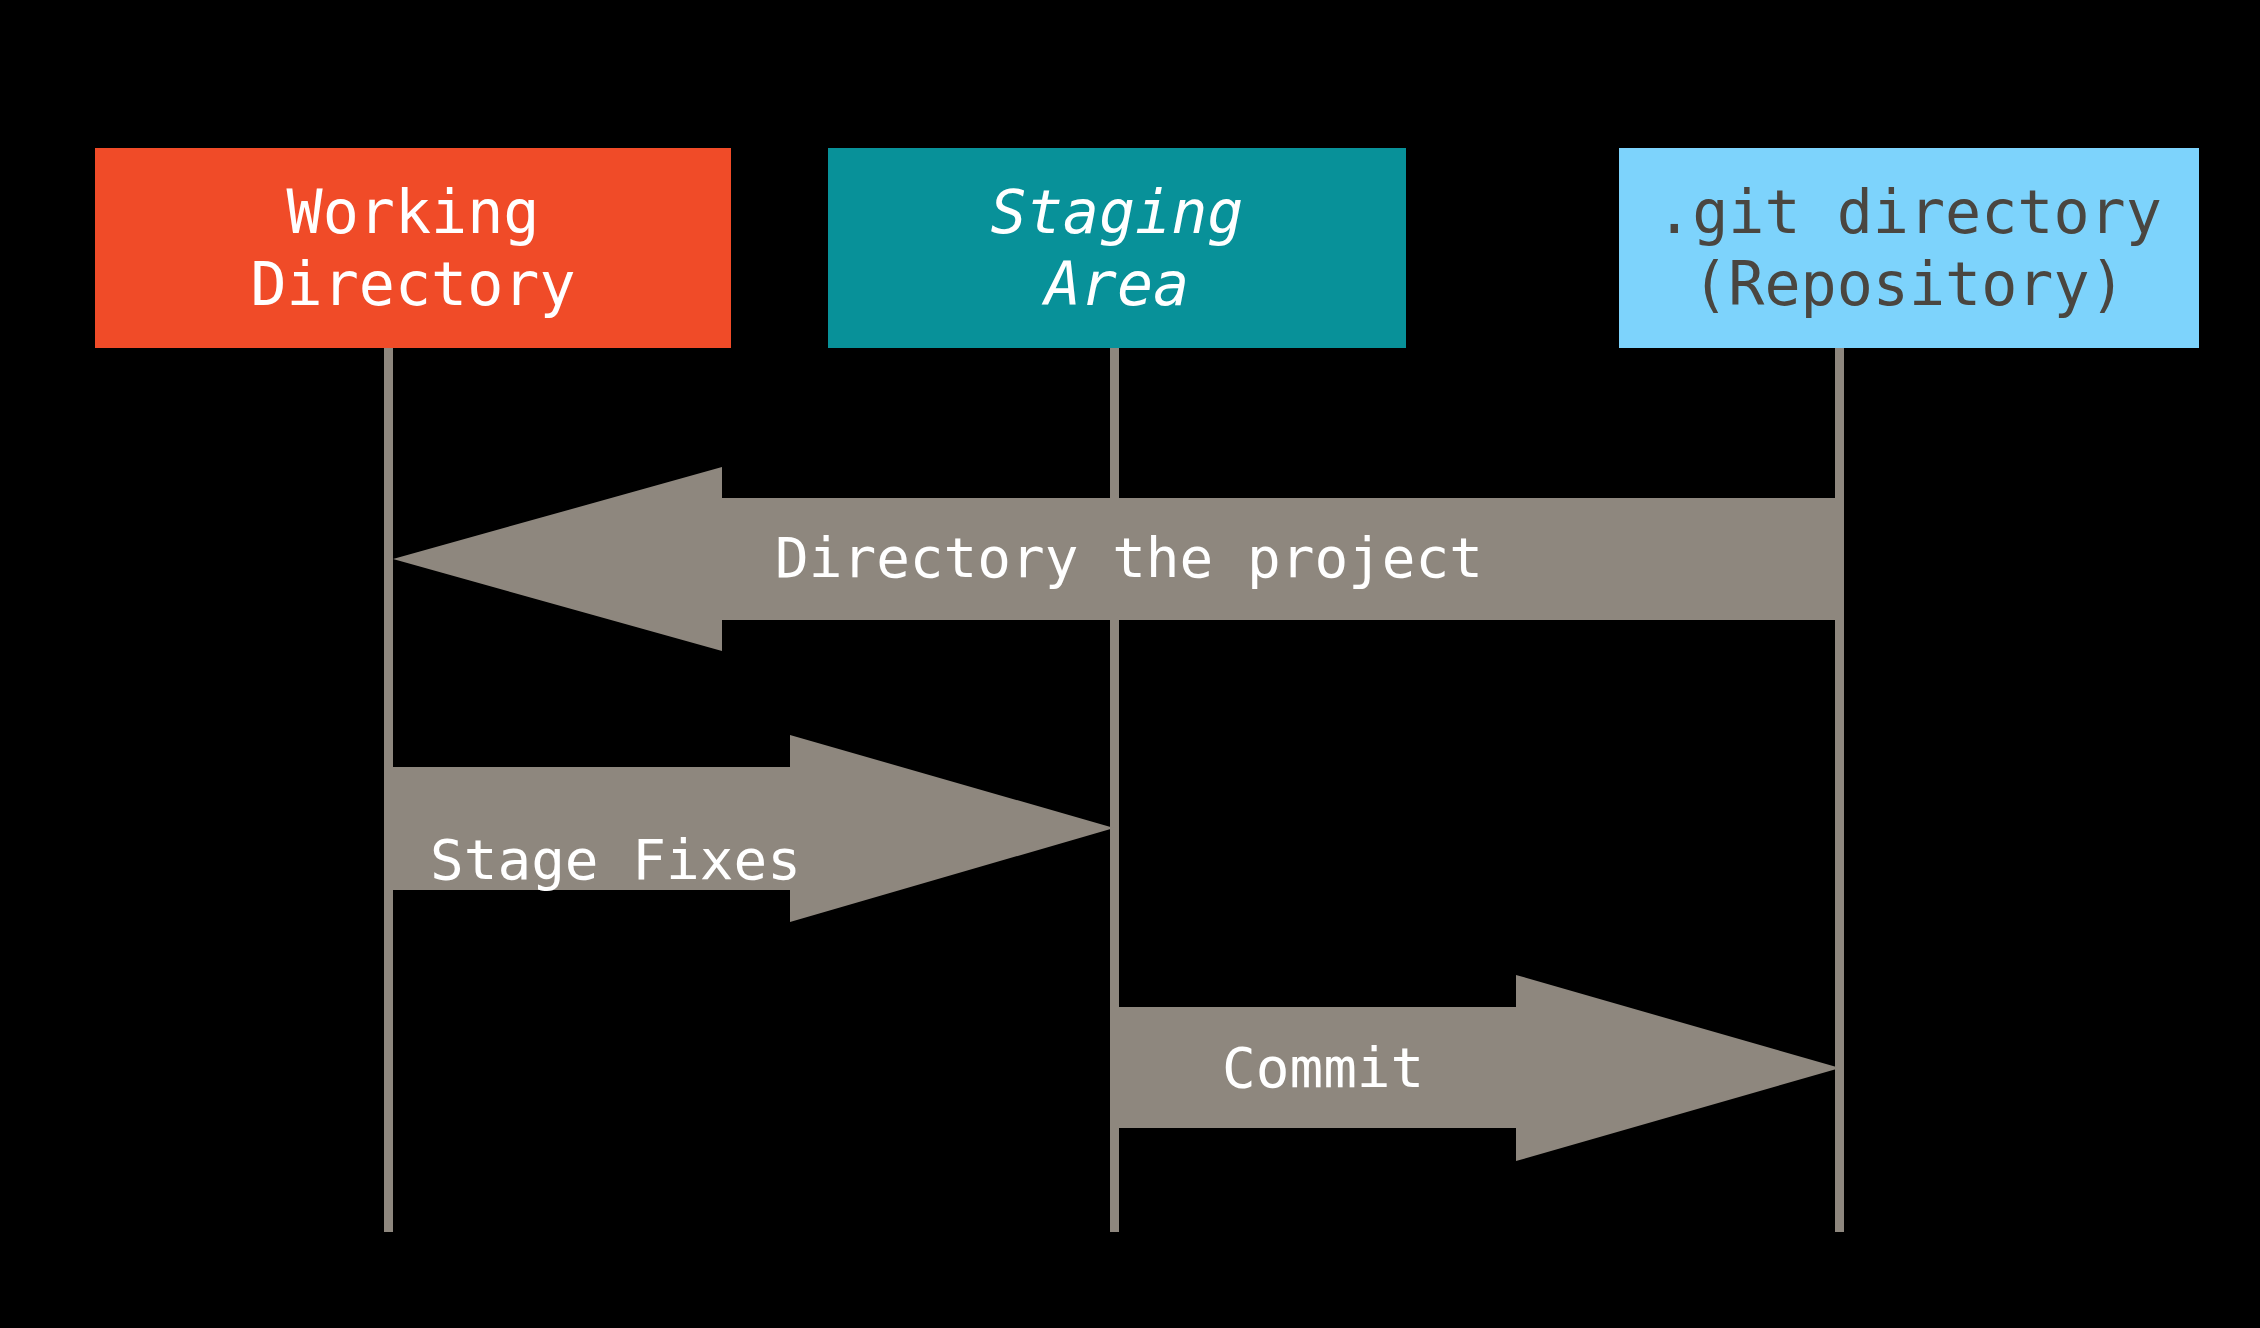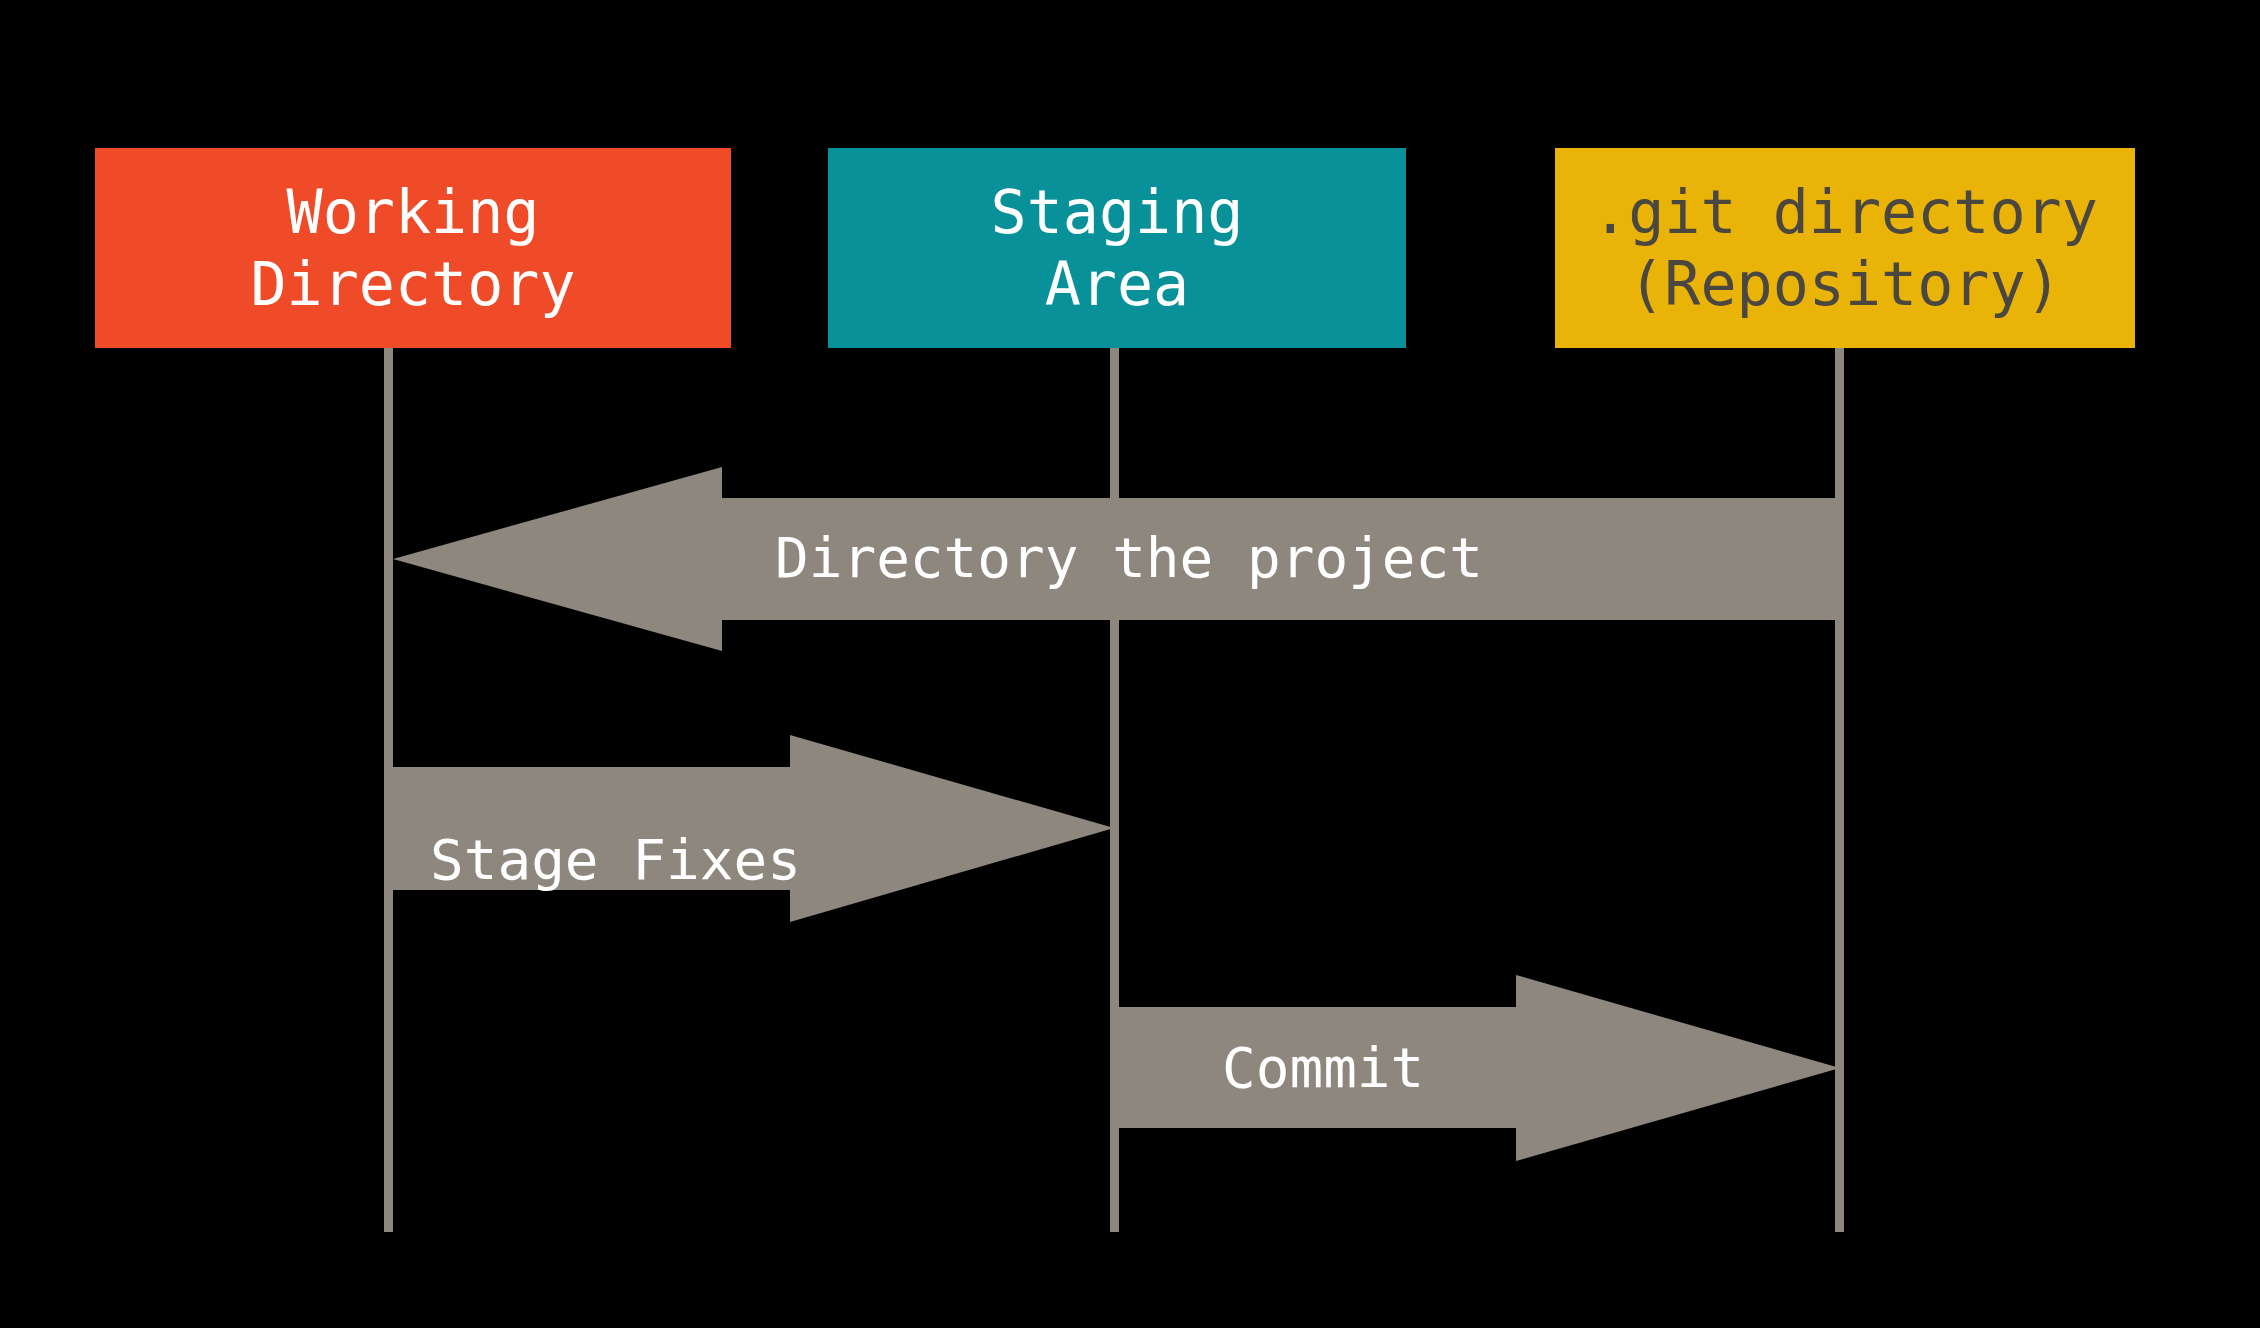--- a/index.html
+++ b/index.html
@@ -35,24 +35,25 @@
 
   #box-working {
     left: 95px;  top: 148px;  width: 636px; height: 200px;
     background: #F04B28;
     color: #FFFFFF;
   }
   #box-staging {
     left: 828px; top: 148px;  width: 578px; height: 200px;
     background: #089199;
     color: #FFFFFF;
+    font-style: italic;
   }
   #box-repo {
-    left: 1555px; top: 148px; width: 580px; height: 200px;
-    background: #eab308;
+    left: 1619px; top: 148px; width: 580px; height: 200px;
+    background: #7dd3fc;
     color: #4A4640;
   }
 
   
   .lifeline {
     position: absolute;
     width: 9px;
     background: #8E877E;
     top: 348px;
     height: 884px;

